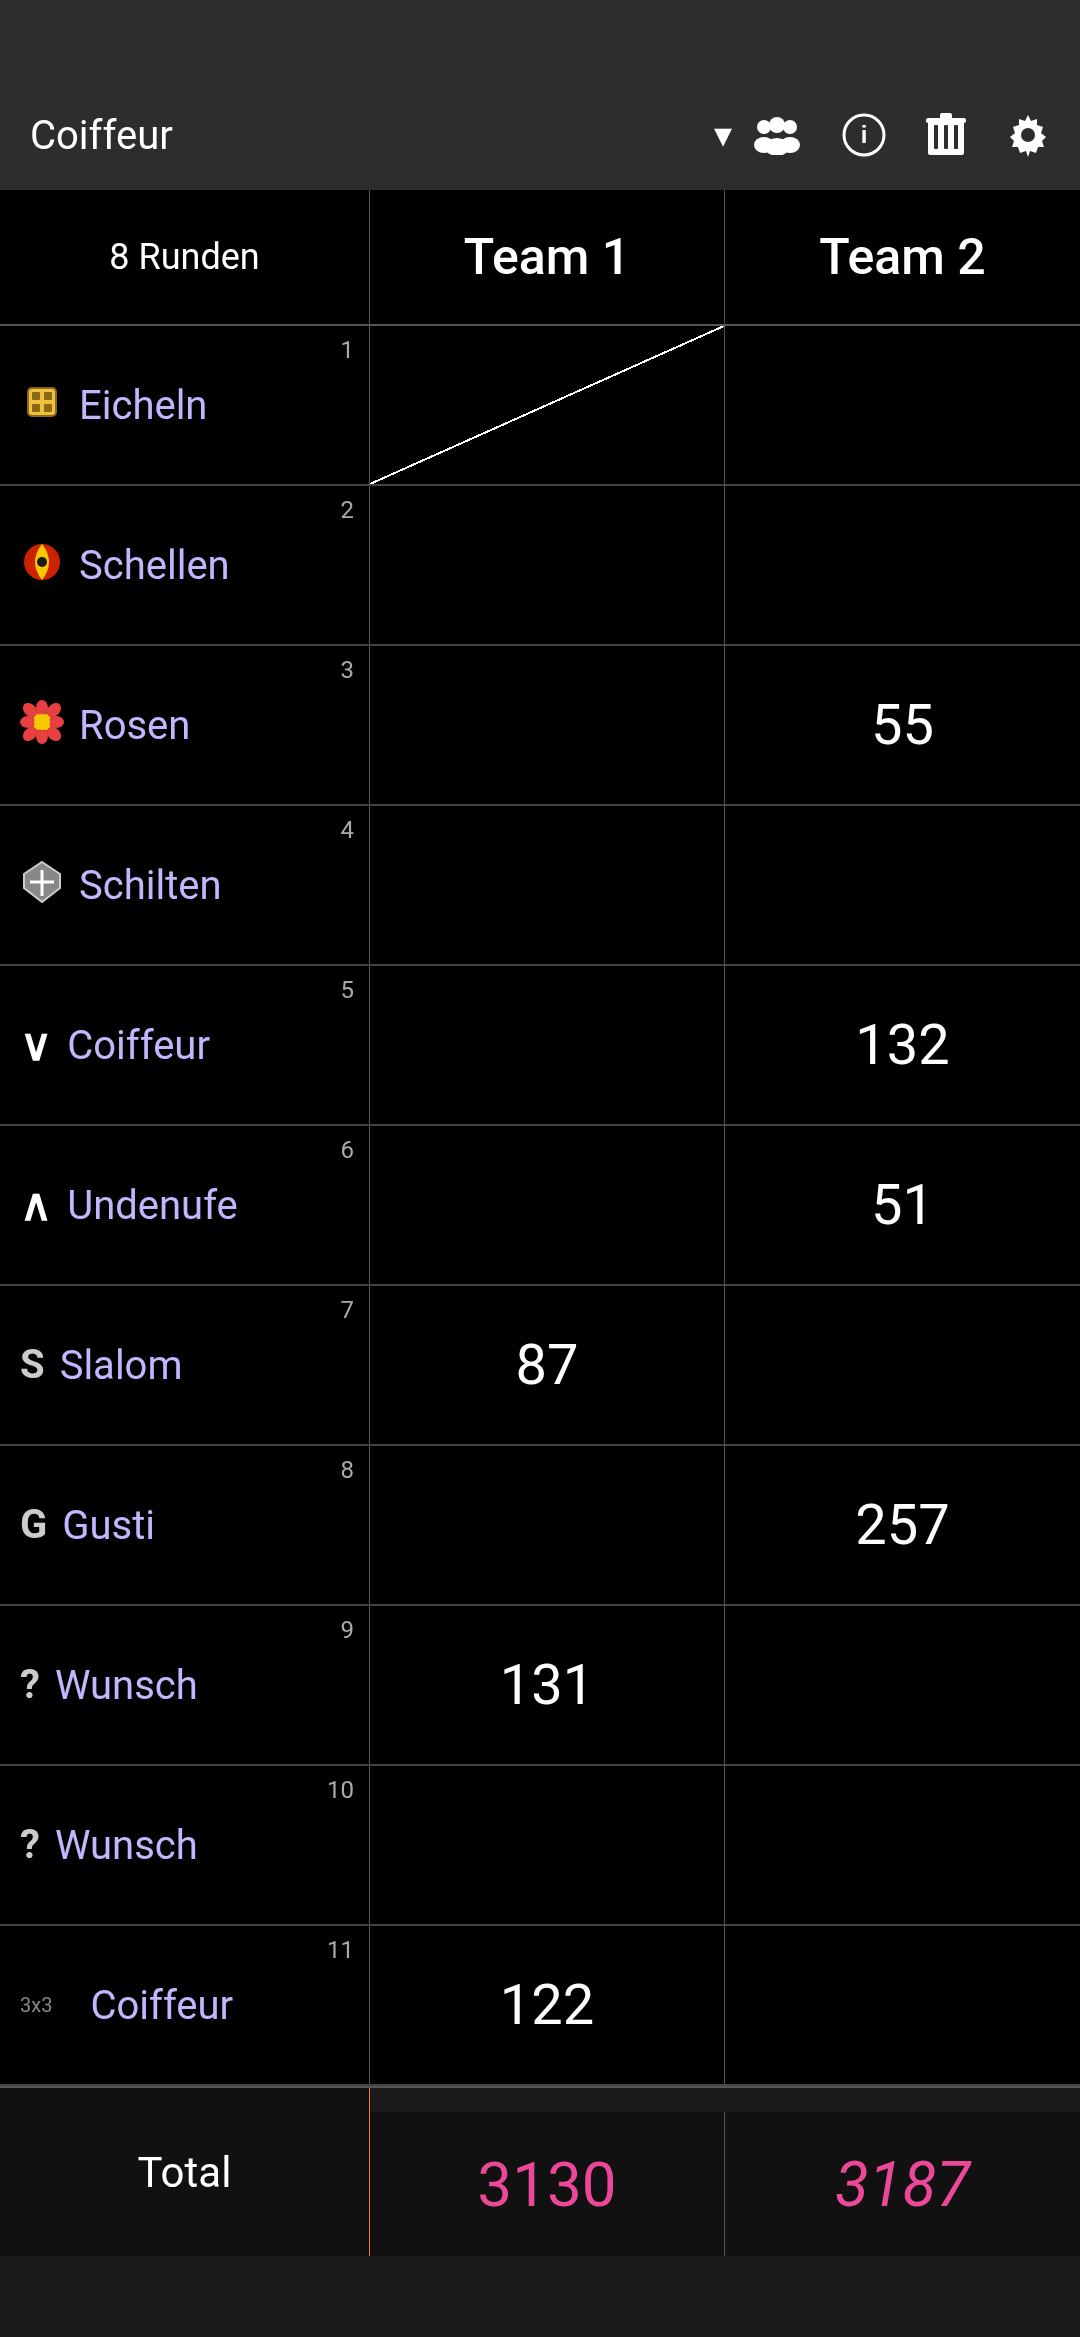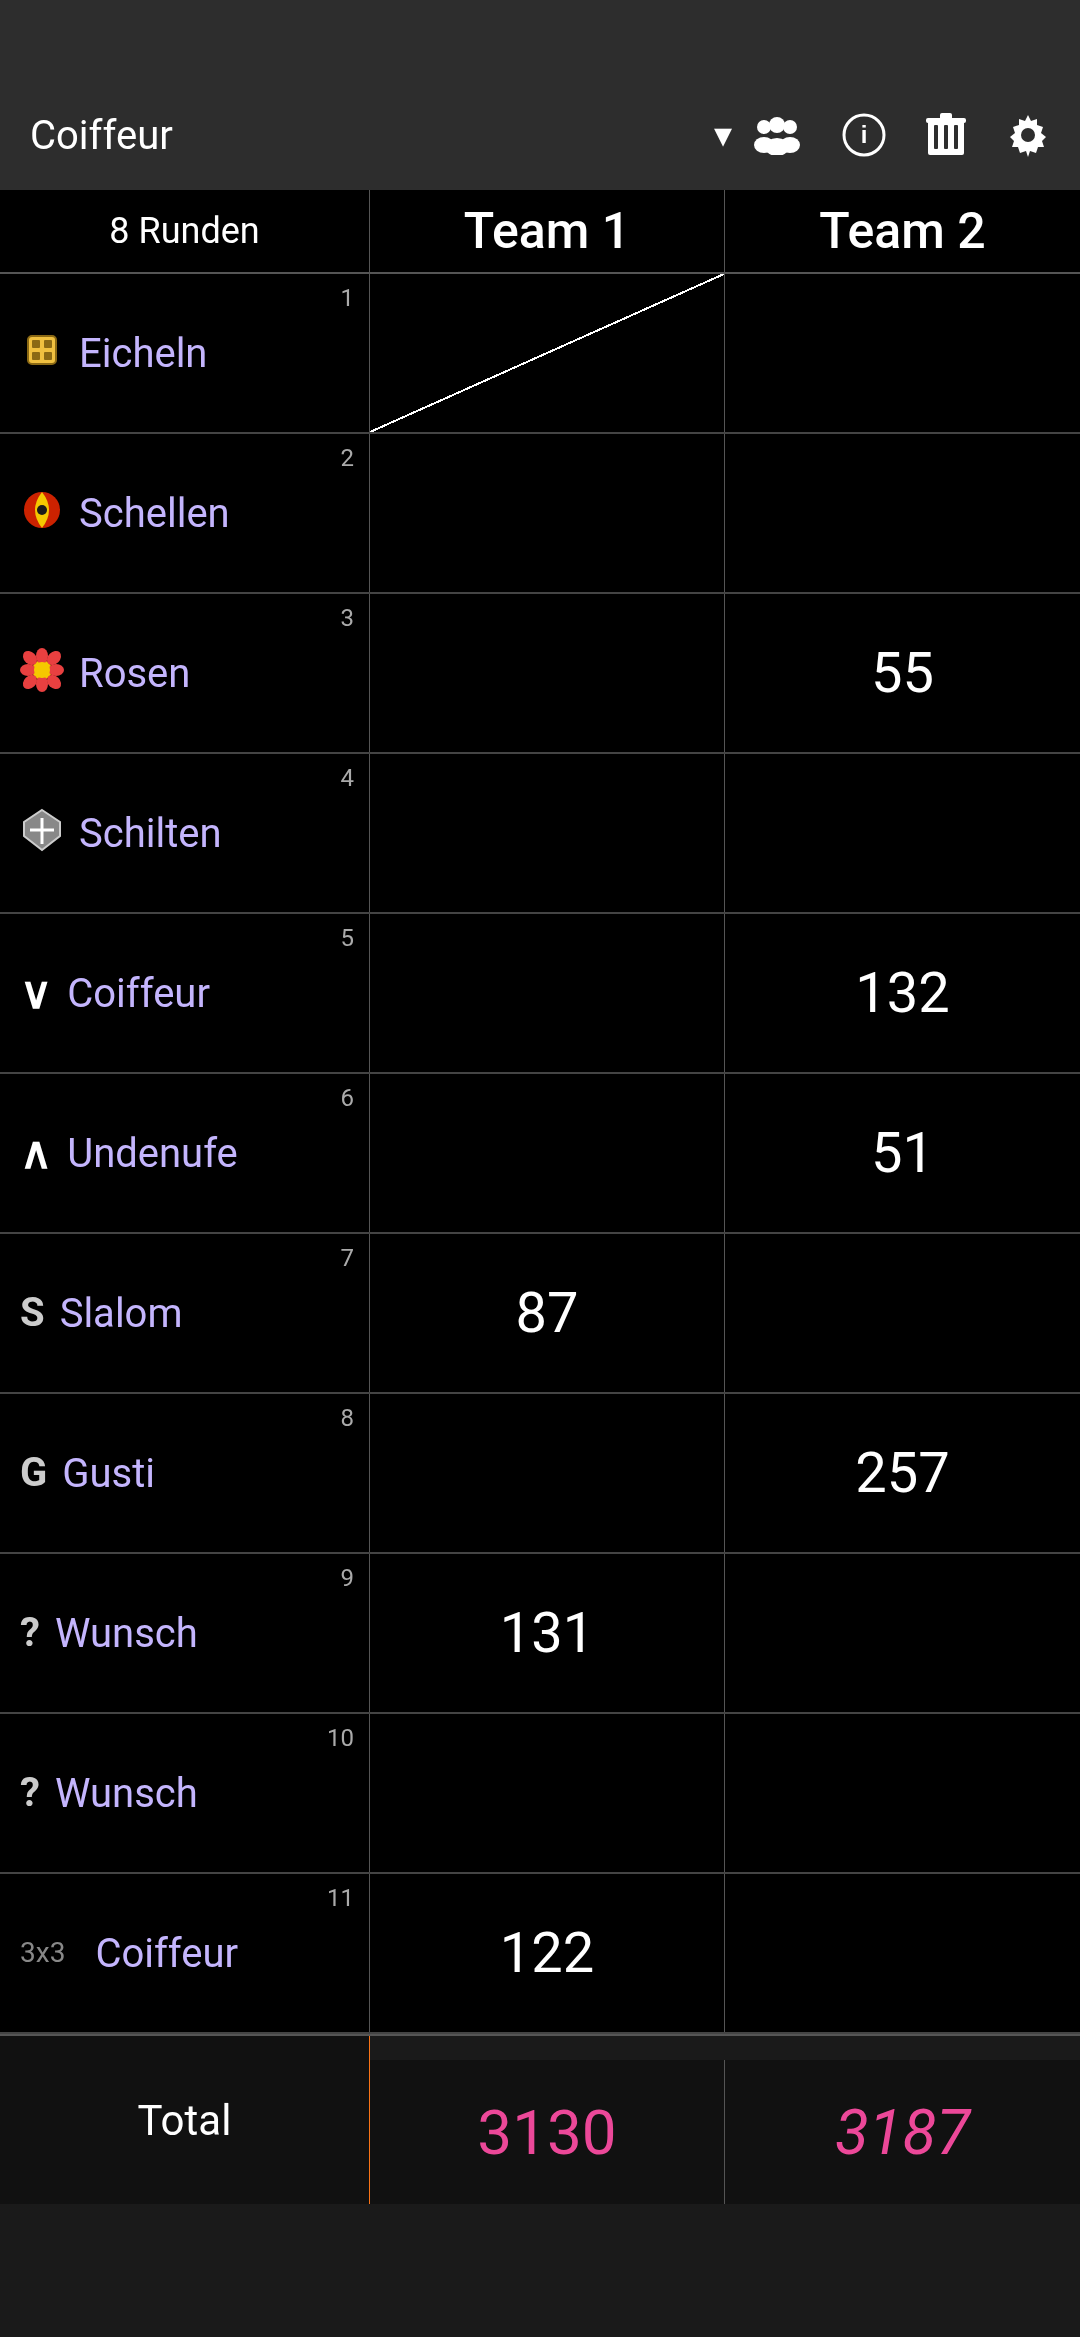--- a/index.html
+++ b/index.html
@@ -60,21 +60,21 @@
     }
 
     .header-row {
       display: grid;
       grid-template-columns: 370px 1fr 1fr;
       border-bottom: 2px solid #555;
     }
 
     .header-cell {
       background-color: #000000;
-      padding: 12px 20px;
+      padding: 38px 20px;
       text-align: center;
       font-size: 50px;
       font-weight: 500;
       color: #ffffff;
       border-right: 1px solid #555;
     }
 
     .header-cell:first-child {
       font-size: 34px;
       font-weight: 400;
@@ -190,23 +190,23 @@
       border-right: none;
     }
 
     .icon-text {
       font-size: 40px;
       font-weight: 700;
       color: #cccccc;
     }
 
     .small-label {
-      font-size: 28px;
+      font-size: 20px;
       color: #888;
-      margin-right: 15px;
+      margin-right: 23px;
     }
   </style>
 </head>
 <body>
 
 <div class="status-bar"></div>
 
 <div class="toolbar">
   <span class="toolbar-title">Coiffeur</span>
   <span class="toolbar-dropdown">▾</span>

